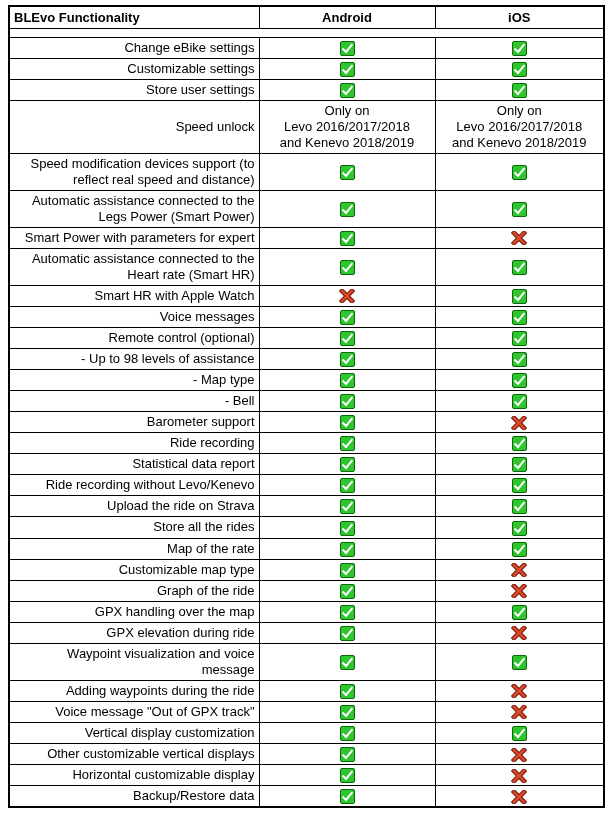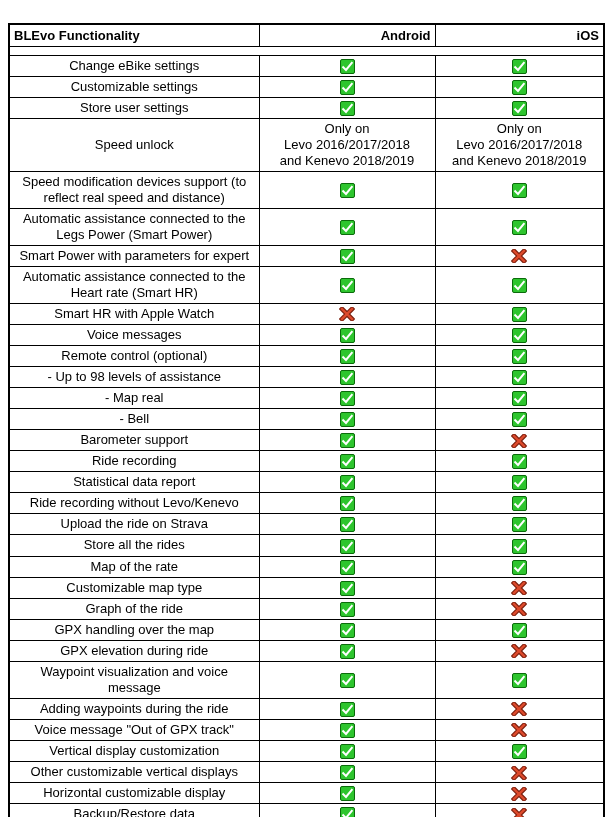--- a/index.html
+++ b/index.html
@@ -6,53 +6,53 @@
     margin: 0;
     padding: 0;
     background: #ffffff;
     font-family: "Liberation Sans", sans-serif;
   }
   .page {
     width: 496px;
     height: 817px;
     background: #ffffff;
     box-sizing: border-box;
-    padding: 23px 0 0 8px;
+    padding: 5px 0 0 8px;
   }
   table.cmp {
     border-collapse: collapse;
     table-layout: fixed;
     width: 595px;
     border: 2px solid #000;
   }
   col.c-feature { width: 250px; }
   col.c-android { width: 176px; }
   col.c-ios     { width: 169px; }
   th, td {
     border: 1px solid #000;
     font-size: 13px;
     color: #000;
     box-sizing: border-box;
   }
   th {
     font-weight: bold;
     height: 22px;
     padding: 1px 4px;
-    text-align: right;
+    text-align: center;
     vertical-align: middle;
   }
   th.h-feature { text-align: left; }
   td.spacer {
     height: 9px;
     padding: 0;
     border-left: none;
     border-right: none;
   }
   td.feature {
-    text-align: center;
+    text-align: right;
     padding: 2px 4px;
     line-height: 16px;
     height: 20px;
     vertical-align: middle;
   }
   td.mark {
     text-align: center;
     vertical-align: middle;
     padding: 2px 0;
     line-height: 16px;
@@ -257,21 +257,21 @@
   </svg>
 </td>
           <td class="mark">
   <svg width="15" height="15" viewBox="0 0 15 15" aria-hidden="true">
     <rect x="0.5" y="0.5" width="14" height="14" rx="1.5" fill="var(--check-fill)" stroke="var(--check-border)" stroke-width="1"></rect>
     <path d="M3.2 8.2 L6 11 L11.8 3.8" fill="none" stroke="var(--check-mark)" stroke-width="2" stroke-linecap="square"></path>
   </svg>
 </td>
         </tr>
         <tr>
-          <td class="feature">- Map real</td>
+          <td class="feature">- Map type</td>
           <td class="mark">
   <svg width="15" height="15" viewBox="0 0 15 15" aria-hidden="true">
     <rect x="0.5" y="0.5" width="14" height="14" rx="1.5" fill="var(--check-fill)" stroke="var(--check-border)" stroke-width="1"></rect>
     <path d="M3.2 8.2 L6 11 L11.8 3.8" fill="none" stroke="var(--check-mark)" stroke-width="2" stroke-linecap="square"></path>
   </svg>
 </td>
           <td class="mark">
   <svg width="15" height="15" viewBox="0 0 15 15" aria-hidden="true">
     <rect x="0.5" y="0.5" width="14" height="14" rx="1.5" fill="var(--check-fill)" stroke="var(--check-border)" stroke-width="1"></rect>
     <path d="M3.2 8.2 L6 11 L11.8 3.8" fill="none" stroke="var(--check-mark)" stroke-width="2" stroke-linecap="square"></path>

